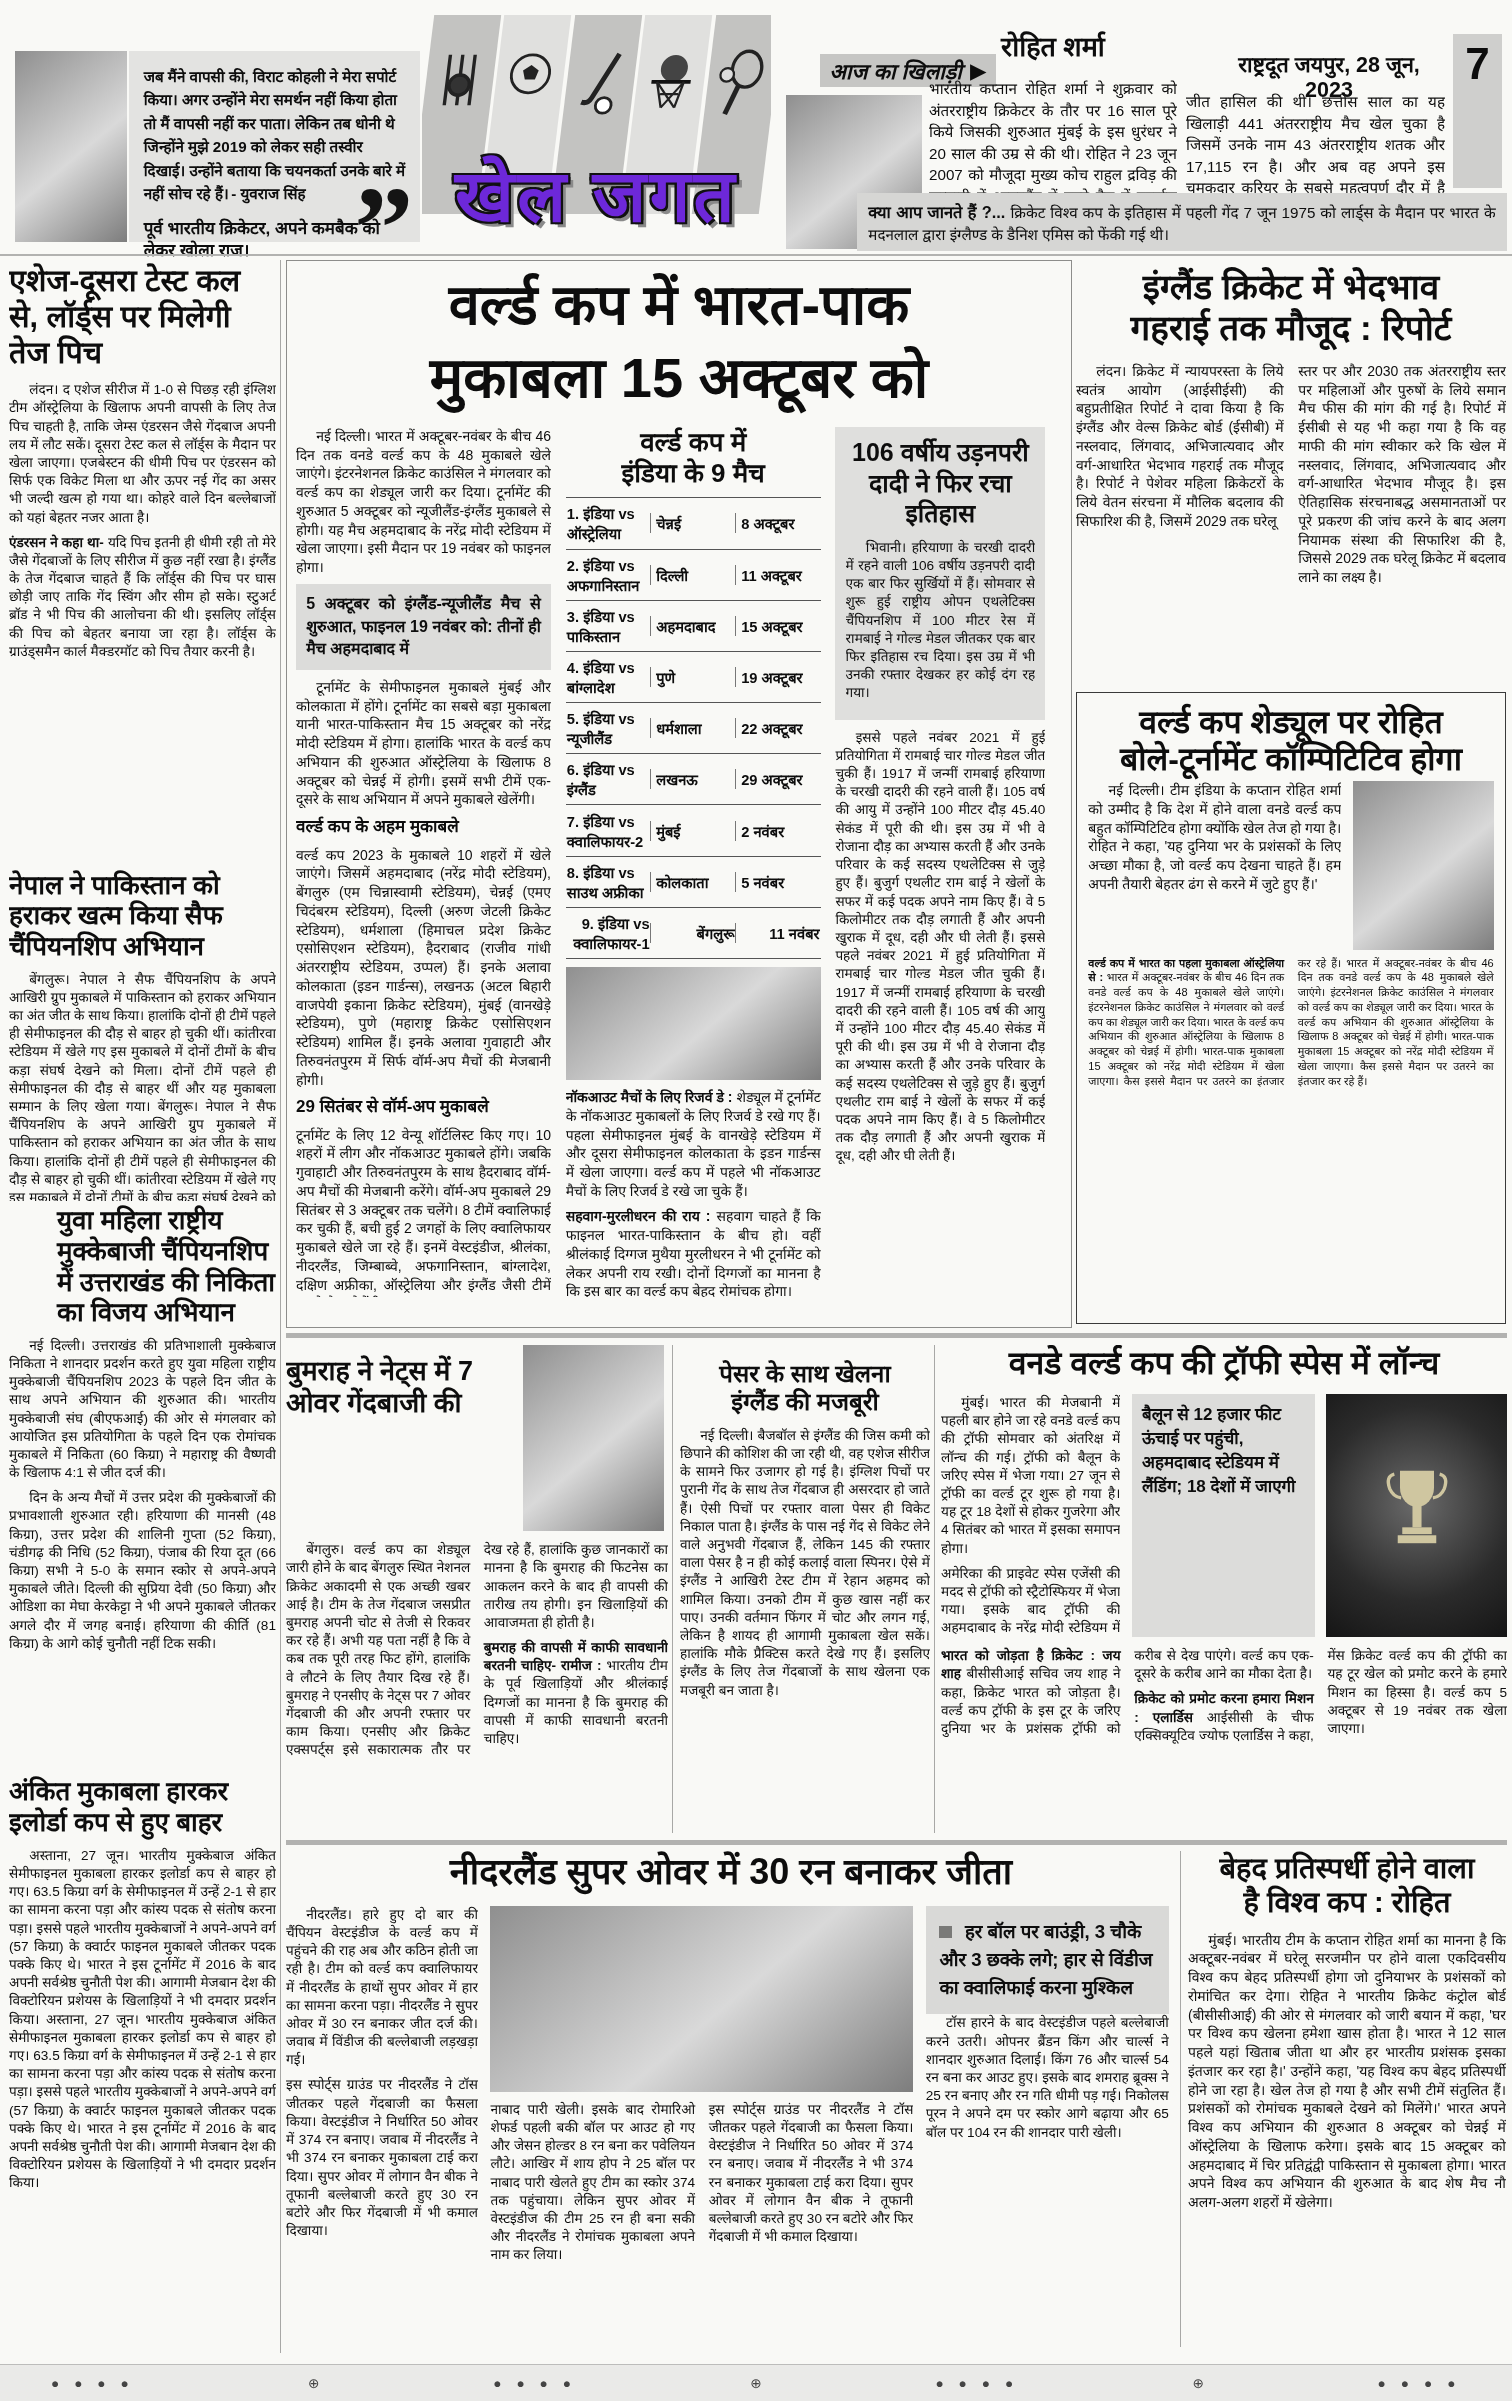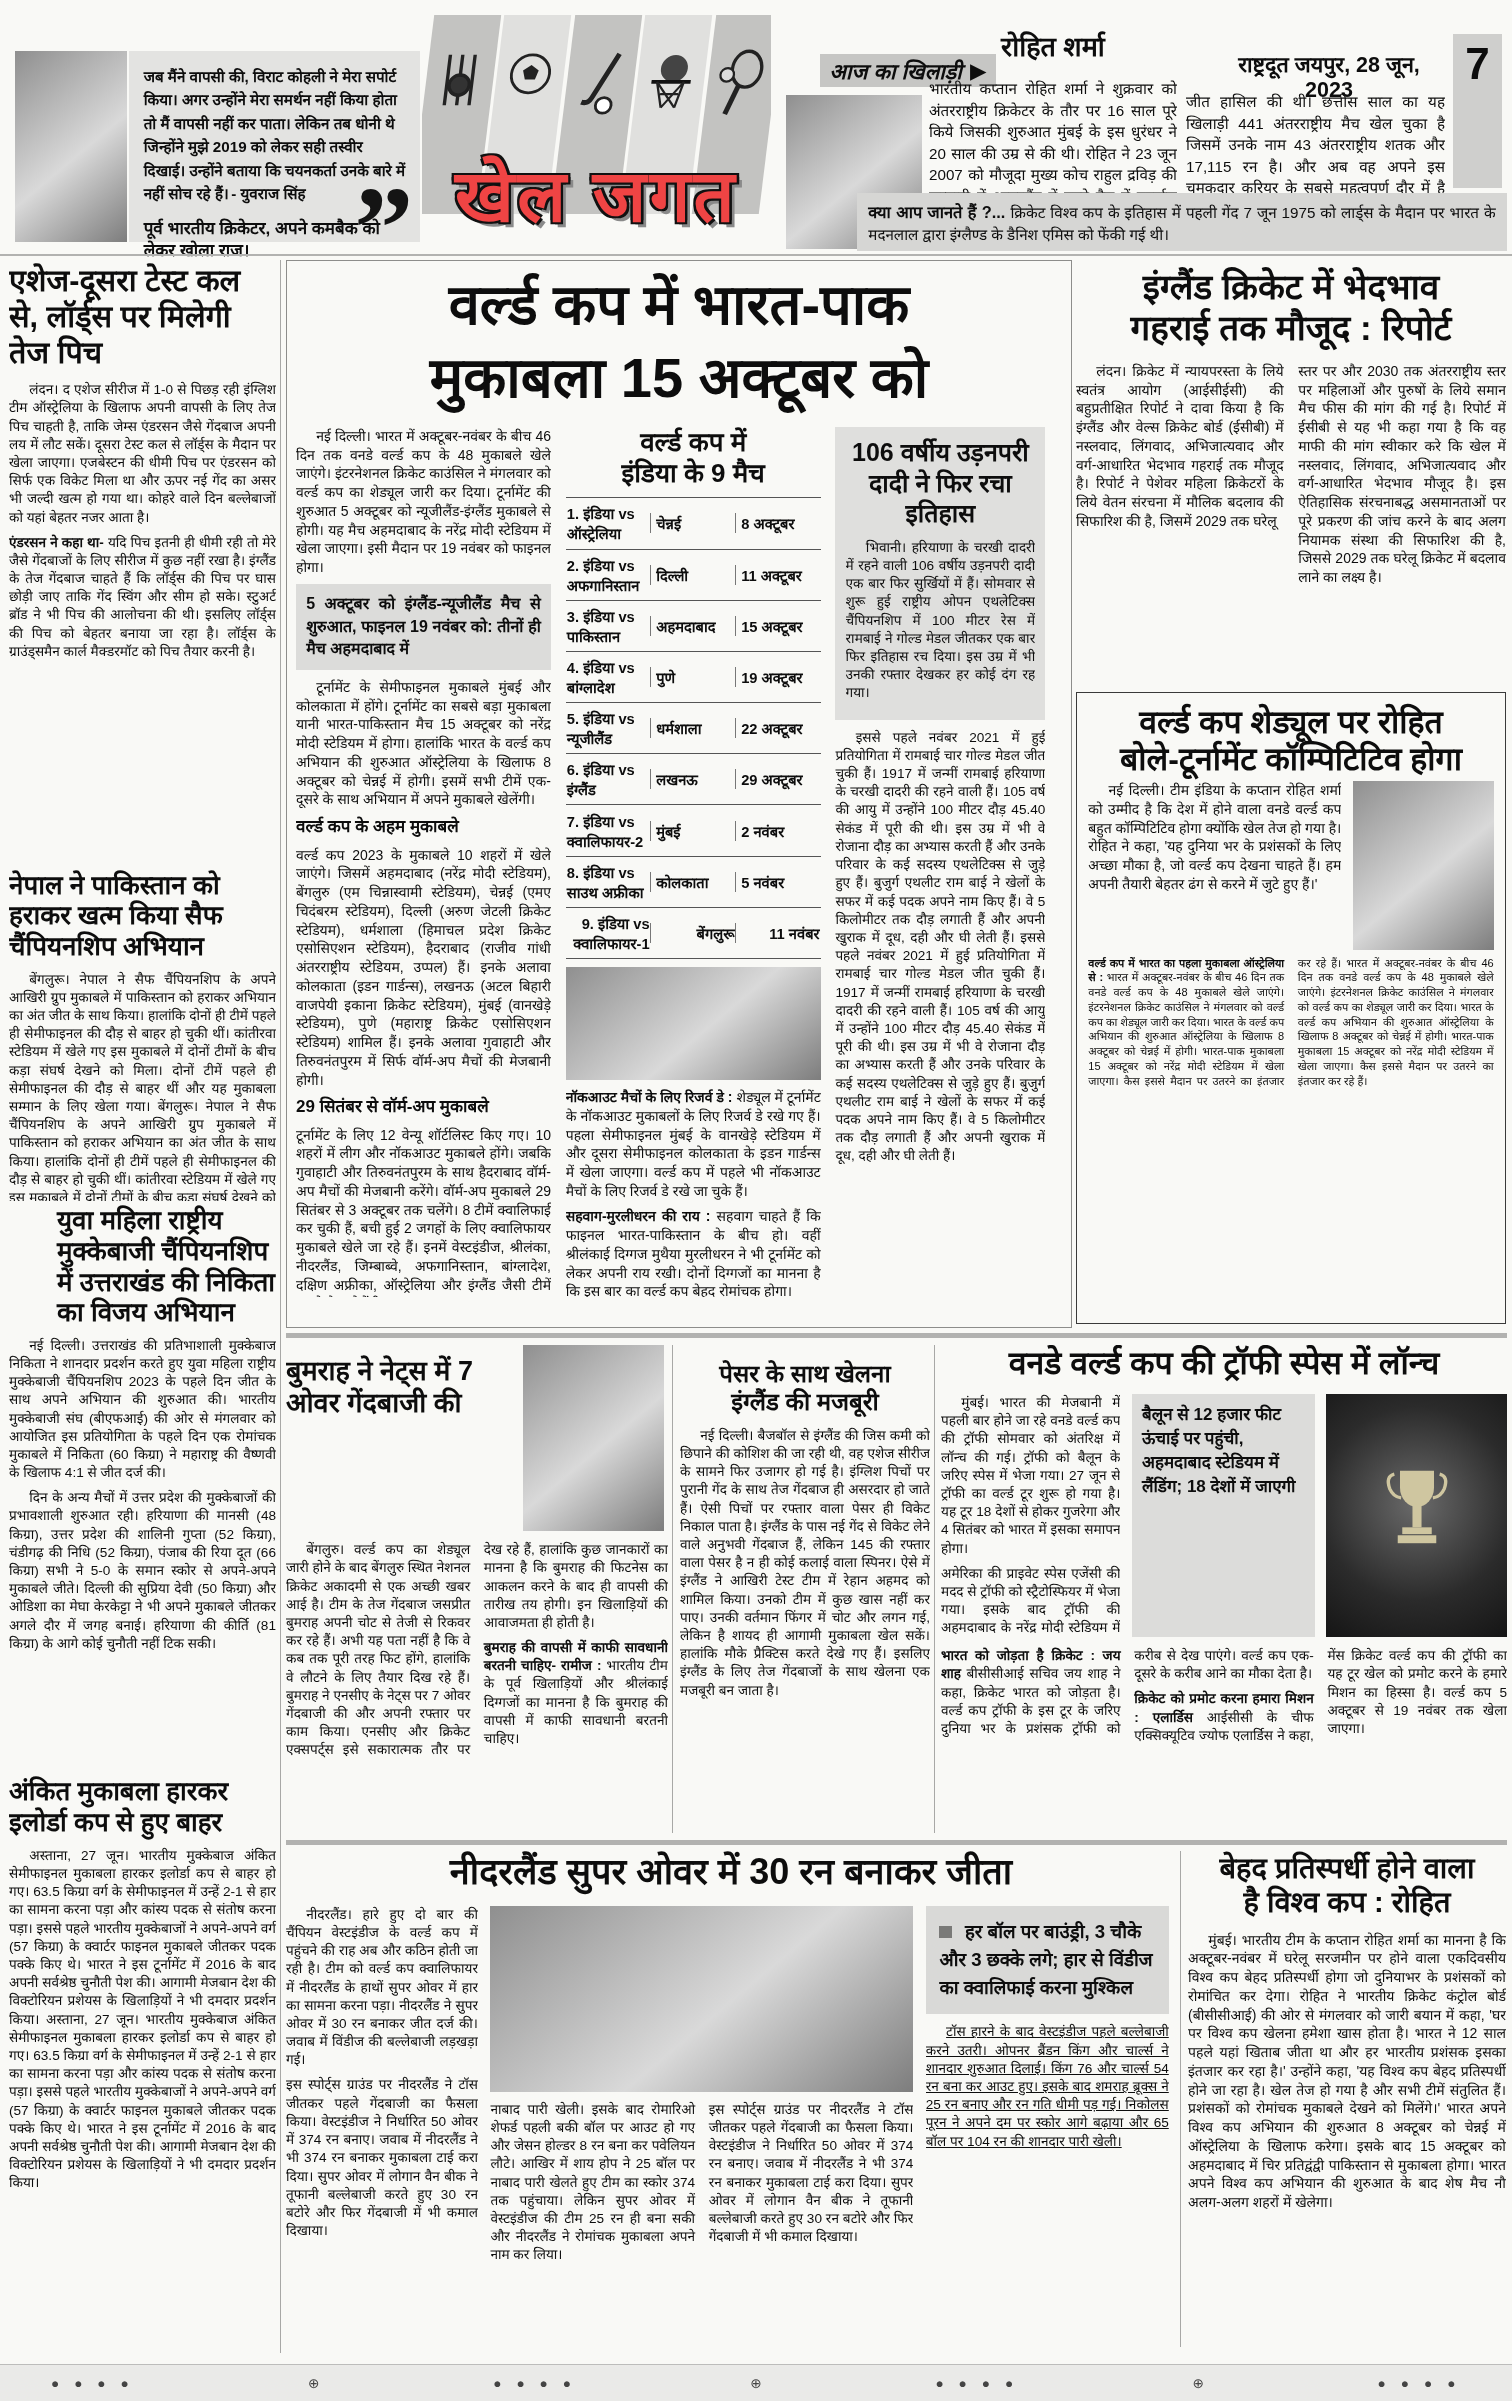--- a/index.html
+++ b/index.html
@@ -20,21 +20,21 @@
   .quote-panel{background:#e3e3e1;padding:13.6px 14.7px;box-sizing:border-box;}
   .quote-text{font-size:15.2px;font-weight:700;line-height:1.55;text-align:justify;}
   .quote-attr{font-weight:800;}
   .quote-caption{font-size:17px;font-weight:800;line-height:1.3;margin-top:12.4px;width:243px;}
   .quote-mark{font-size:119px;line-height:0.4;font-weight:800;color:#141414;font-family:"Liberation Serif","DejaVu Serif",serif;}
   .masthead{overflow:hidden;}
   .mast-panels{display:flex;gap:3.4px;height:199px;}
   .mast-panel{flex:1;transform:skewX(-7deg);display:flex;align-items:flex-start;justify-content:center;padding-top:34px;box-sizing:border-box;}
   .mast-panel:nth-child(odd){background:#c3c3c1;}
   .mast-panel:nth-child(even){background:#e0e0de;}
-  .mast-title{position:absolute;left:0;right:0;bottom:1.1px;font-size:72px;font-weight:800;color:#ef4444;white-space:nowrap;
+  .mast-title{position:absolute;left:0;right:0;bottom:1.1px;font-size:72px;font-weight:800;color:#6d28d9;white-space:nowrap;
     text-shadow:2.3px 2.3px 0 #111,-2.3px 2.3px 0 #111,2.3px -2.3px 0 #111,-2.3px -2.3px 0 #111,5.1px 5.1px 0 #8a8a8a;text-align:center;letter-spacing:3.4px;}
   .badge{background:#c6c6c4;font-style:italic;font-weight:800;font-size:21.5px;display:flex;align-items:center;justify-content:center;gap:8px;}
   .player-name{font-size:27px;font-weight:800;text-align:center;}
   .biotext{font-size:15.2px;line-height:1.42;text-align:justify;overflow:hidden;}
   .dateline{font-size:21.5px;font-weight:800;text-align:center;}
   .pagenum-box{background:#cfcfcd;text-align:center;font-size:44px;font-weight:800;padding-top:4.5px;box-sizing:border-box;}
   .dyk{background:#d6d6d4;padding:8px 11.3px;box-sizing:border-box;font-size:15.2px;line-height:1.4;text-align:justify;}
   .dyk b{font-size:16.4px;}
   
   .main-article{border:1.1px solid #8d8d8b;box-sizing:border-box;padding:8px 9px;}
@@ -348,21 +348,21 @@
         <div class="bodytext two-col" style="margin-top:9px;height:181px;">
           <p>नाबाद पारी खेली। इसके बाद रोमारिओ शेफर्ड पहली बकी बॉल पर आउट हो गए और जेसन होल्डर 8 रन बना कर पवेलियन लौटे। आखिर में शाय होप ने 25 बॉल पर नाबाद पारी खेलते हुए टीम का स्कोर 374 तक पहुंचाया। लेकिन सुपर ओवर में वेस्टइंडीज की टीम 25 रन ही बना सकी और नीदरलैंड ने रोमांचक मुकाबला अपने नाम कर लिया।</p>
           <p>इस स्पोर्ट्स ग्राउंड पर नीदरलैंड ने टॉस जीतकर पहले गेंदबाजी का फैसला किया। वेस्टइंडीज ने निर्धारित 50 ओवर में 374 रन बनाए। जवाब में नीदरलैंड ने भी 374 रन बनाकर मुकाबला टाई करा दिया। सुपर ओवर में लोगान वैन बीक ने तूफानी बल्लेबाजी करते हुए 30 रन बटोरे और फिर गेंदबाजी में भी कमाल दिखाया।</p>
         </div>
       </div>
       <div style="width:243px;">
         <div class="nl-quote">
           <span class="sq"></span>
           <span>हर बॉल पर बाउंड्री, 3 चौके और 3 छक्के लगे; हार से विंडीज का क्वालिफाई करना मुश्किल</span>
         </div>
-        <div class="bodytext" style="margin-top:9px;height:186px;text-decoration:underline;">
+        <div class="bodytext" style="height:186px;">
           <p class="ind">टॉस हारने के बाद वेस्टइंडीज पहले बल्लेबाजी करने उतरी। ओपनर ब्रैंडन किंग और चार्ल्स ने शानदार शुरुआत दिलाई। किंग 76 और चार्ल्स 54 रन बना कर आउट हुए। इसके बाद शमराह ब्रूक्स ने 25 रन बनाए और रन गति धीमी पड़ गई। निकोलस पूरन ने अपने दम पर स्कोर आगे बढ़ाया और 65 बॉल पर 104 रन की शानदार पारी खेली।</p>
         </div>
       </div>
     </div>
   </div>
   <div class="abs vrule" style="left:1180px;top:1851px;height:496px;"></div>
 
   <div class="abs" style="left:1188px;top:1851px;width:318px;height:496px;overflow:hidden;">
     <div class="hl center" style="font-size:29px;">
       <div>बेहद प्रतिस्पर्धी होने वाला</div>

